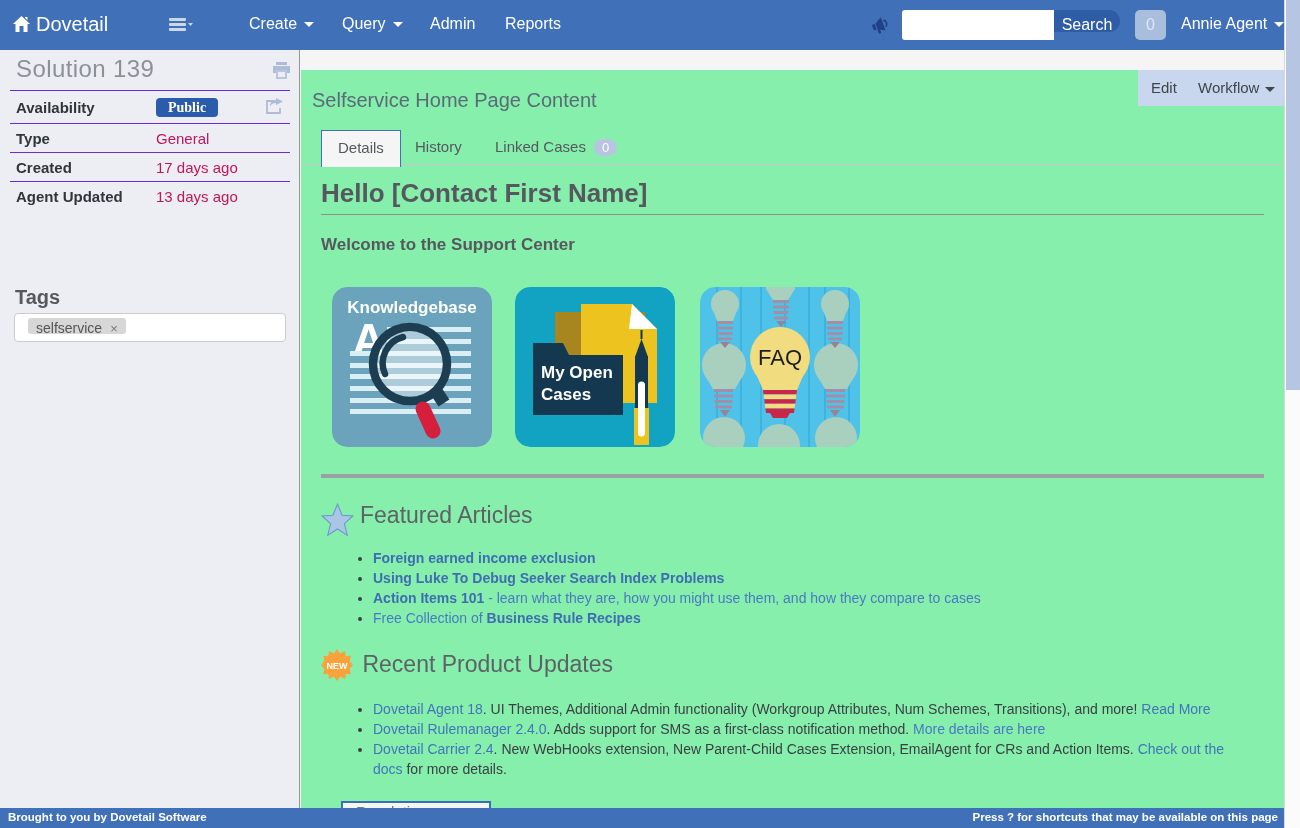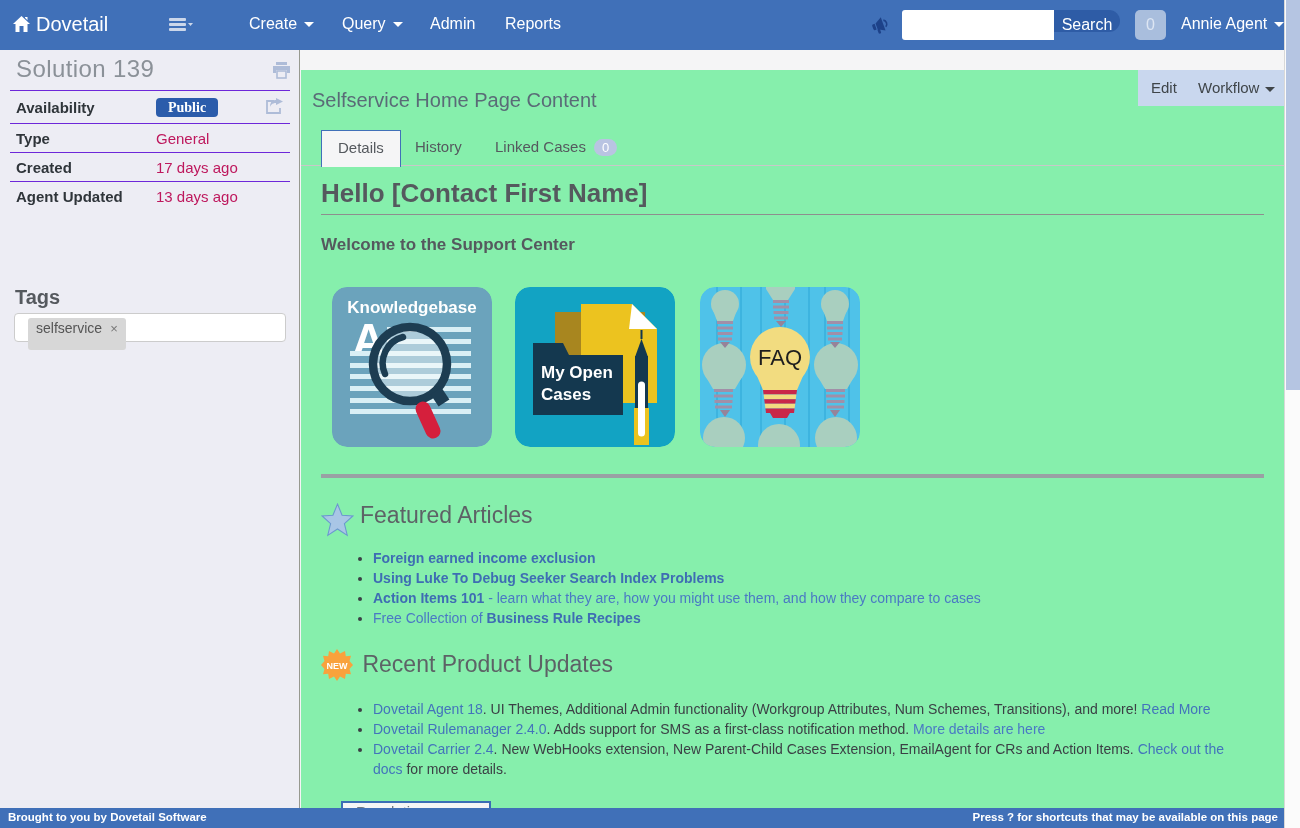--- a/index.html
+++ b/index.html
@@ -25,21 +25,21 @@
 .sb-table { position:absolute; left:10px; top:40px; width:280px; font-size:15px; }
 .sb-row { display:flex; border-top:1px solid #6d28d9; align-items:center; height:29px; }
 .sb-row.first { height:33px; }
 .sb-label { width:146px; padding-left:6px; font-weight:bold; color:#2f353a; }
 .sb-val { color:#be185d; }
 .pub-badge { background:#2b5cab; color:#fff; font-weight:bold; font-size:14px; padding:2px 12px; border-radius:4px;font-family:Liberation Serif, serif; }
 .you { color:#8097d6; }
 .shareico { position:absolute; left:266px; top:48px; }
 .tags-h { position:absolute; left:15px; top:236px; font-size:20px; font-weight:bold; color:#55595e; }
 .tag-input { position:absolute; left:14px; top:263px; width:272px; height:29px; background:#fff; border:1px solid #ccc; border-radius:4px; }
-.tag-chip { position:absolute; left:13px; top:4px; background:#d7d7d7; border-radius:3px; height:32px; line-height:21px; padding:0 8px; font-size:14px; color:#555; }
+.tag-chip { position:absolute; left:13px; top:4px; background:#d7d7d7; border-radius:3px; height:16px; line-height:21px; padding:0 8px; font-size:14px; color:#555; }
 .tag-chip .x { margin-left:8px; color:#777; font-size:13px; }
 
 
 .main { position:absolute; left:301px; top:50px; width:983px; height:758px; background:#86efac;margin-top:20px; }
 .main-title { position:absolute; left:11px; top:19px; font-size:20px; color:#5a6b77; }
 .actions { position:absolute; right:0; top:0; width:146px; height:36px; background:#c9d7ee; font-size:15px; color:#3f4549; }
 .actions .edit { position:absolute; left:13px; top:9px; }
 .actions .wf { position:absolute; left:60px; top:9px; }
 .actions .caret { border-top-color:#3f4549; margin-left:6px; }
 .tabs { position:absolute; left:0; top:60px; width:983px; height:36px; border-bottom:1px solid #c8c8c8; }

